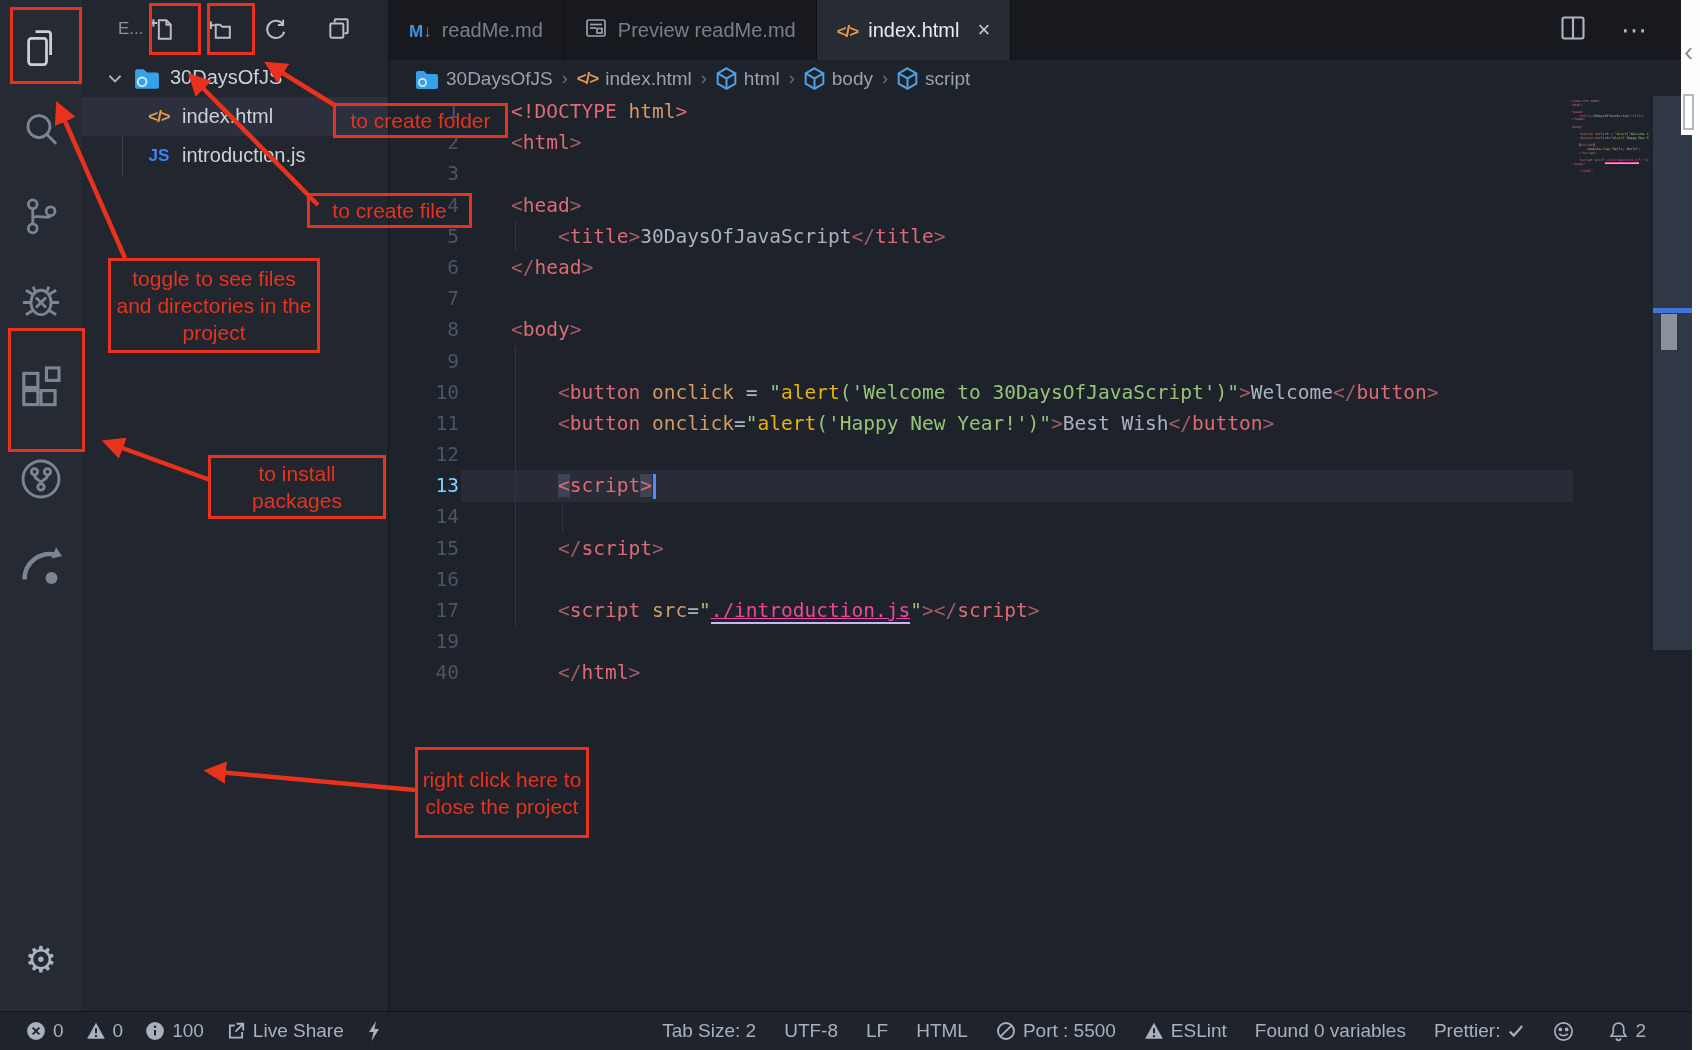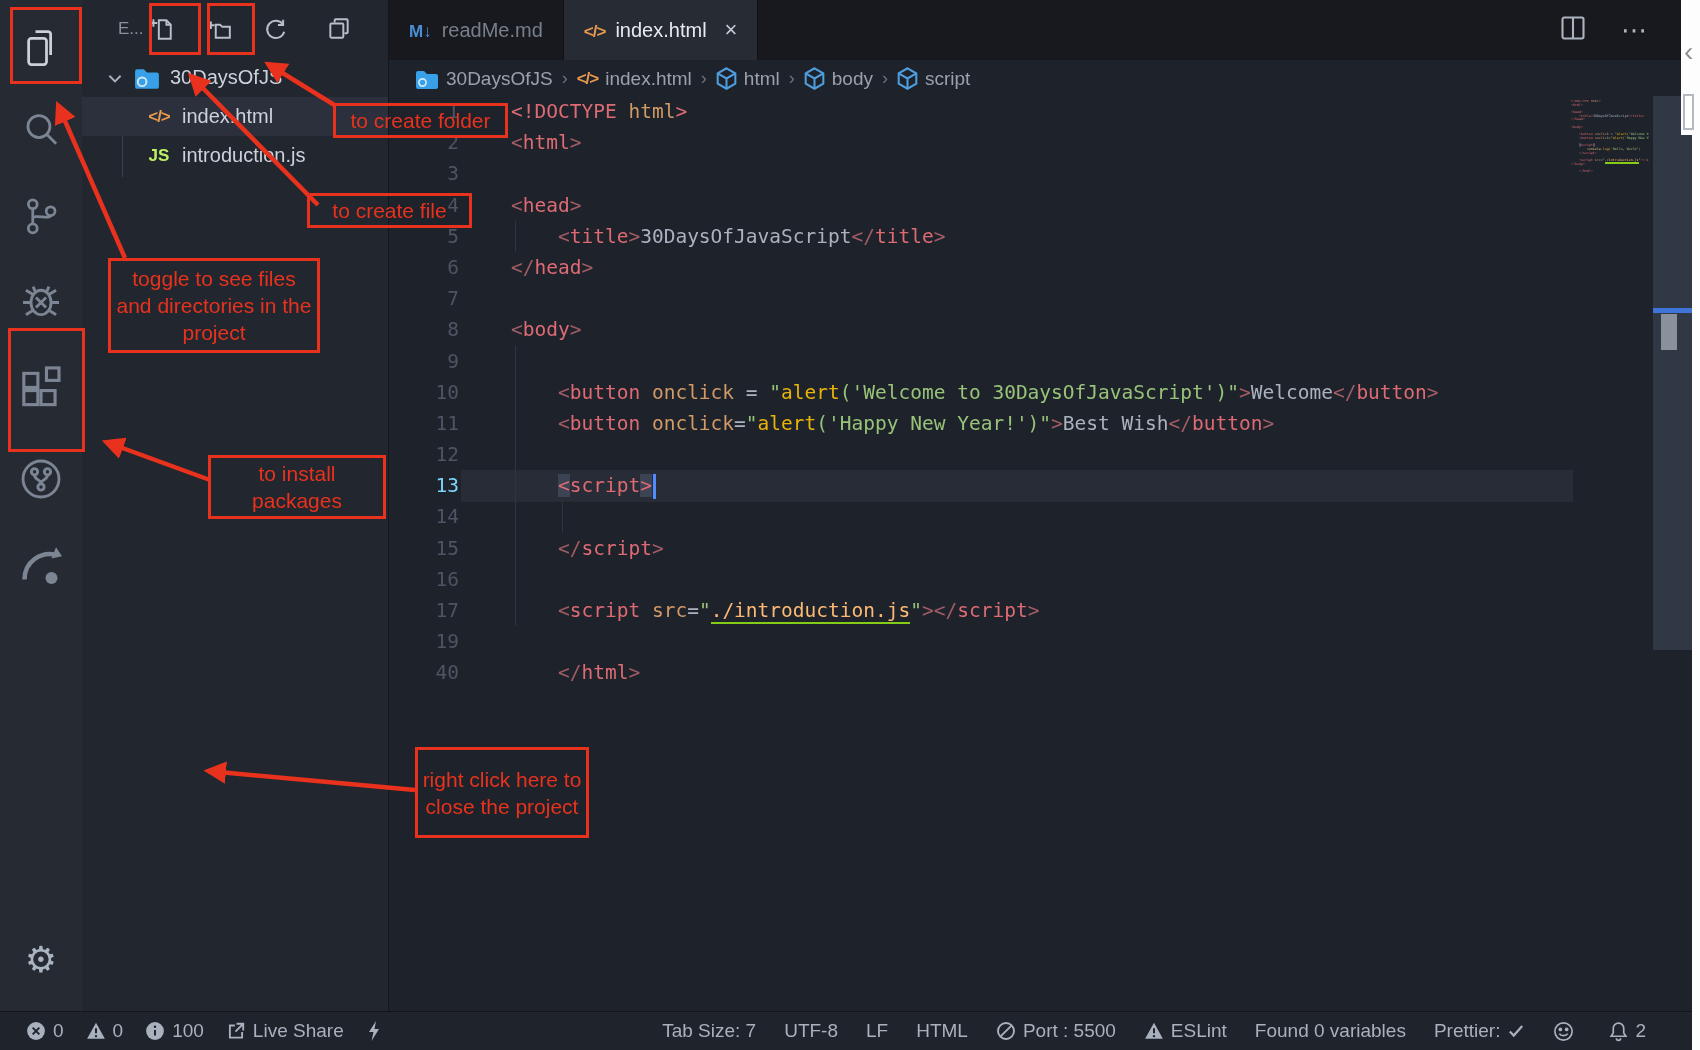--- a/index.html
+++ b/index.html
@@ -16,21 +16,21 @@
   .sb-header{position:absolute;top:0;left:0;width:100%;height:58px;}
   .sb-title{position:absolute;left:36px;top:19px;font-size:17px;color:#8a919e;}
   .sb-tool{position:absolute;top:16px;cursor:pointer;}
   .sb-tool svg{stroke:#b8bfca;fill:none;stroke-width:1.8;}
   .tree-row{position:absolute;left:0;width:100%;height:39px;display:flex;align-items:center;color:#ccd2db;font-size:20px;}
   .tree-row.sel{background:#2b303c;}
   .tree-indent{position:absolute;left:40px;top:97px;width:1px;height:80px;background:#3a404c;}
   .chev{margin-left:24px;margin-right:8px;display:flex;}
   .file-ico{width:30px;display:inline-flex;justify-content:center;margin-right:8px;font-weight:bold;}
   .ico-html{color:#e8994f;font-size:17px;font-weight:bold;letter-spacing:-1px;}
-  .ico-js{color:#bef264;font-size:17px;font-weight:bold;}
+  .ico-js{color:#3b82f6;font-size:17px;font-weight:bold;}
   
   .editor{position:absolute;left:388px;top:0;width:1306px;height:1011px;background:#1e222a;border-left:1px solid #15171d;}
   .tabbar{position:absolute;left:0;top:0;width:100%;height:60px;background:#17191f;display:flex;}
   .tab{height:60px;display:flex;align-items:center;padding:0 20px;gap:10px;font-size:20px;
        color:#787f8a;border-right:1px solid #0e1014;background:#17191f;cursor:pointer;}
   .tab.active{background:#262b34;color:#e8eaee;}
   .tab-close{margin-left:8px;font-size:22px;color:#c7cdd6;cursor:pointer;}
   .md-ico{color:#4a8fd6;font-weight:bold;font-size:17px;}
   .tab-actions{position:absolute;right:46px;top:0;height:60px;display:flex;align-items:center;gap:34px;}
   .tab-actions svg{stroke:#aeb4bf;fill:none;stroke-width:1.8;}
@@ -42,21 +42,21 @@
   
   .code-area{position:absolute;left:0;top:96px;width:1250px;}
   .code-line{height:31.2px;line-height:31.2px;white-space:pre;font-family:"DejaVu Sans Mono",monospace;font-size:19.5px;display:flex;}
   .ln{display:inline-block;width:70px;text-align:right;color:#4d5565;flex:none;}
   .ln.on{color:#7dd3fc;}
   .lcode{margin-left:52px;}
   .cur-line{position:absolute;left:72px;top:470.4px;width:1112px;height:31.2px;background:#272c37;}
   .iguide{position:absolute;width:1px;background:#2e3440;}
   .tk-t{color:#de6b74}.tk-p{color:#a25c65}.tk-a{color:#d19a66}.tk-o{color:#abb2bf}
   .tk-s{color:#98c379}.tk-f{color:#eab308}.tk-v{color:#e5c07b}.tk-w{color:#abb2bf}.tk-g{color:#d19a66}
-  .tk-u{color:#fdba74;border-bottom:2px solid #84cc16;}
+  .tk-u{color:#ec4899;border-bottom:2px solid #c4b5fd;text-decoration:underline;}
   .tk-bh{color:#de6b74;background:#3c4454;}
   .tk-cur{display:inline-block;width:3px;height:25px;background:#528bff;vertical-align:middle;margin-left:1px;}
   
   .minimap{position:absolute;left:1182px;top:100px;width:78px;overflow:hidden;cursor:pointer;}
   .mini-line{height:3.7px;line-height:3.7px;white-space:pre;font-family:"DejaVu Sans Mono",monospace;font-size:3.3px;}
   .scrollband{position:absolute;left:1264px;top:96px;width:42px;height:554px;background:#313845;cursor:pointer;}
   .sb-blueline{position:absolute;left:0;top:212px;width:100%;height:5px;background:#3f74d8;}
   .sb-thumb{position:absolute;left:8px;top:218px;width:16px;height:36px;background:#8b919b;cursor:grab;}
   
   .statusbar{position:absolute;left:0;top:1011px;width:1694px;height:39px;background:#1f232b;
@@ -199,20 +199,29 @@
           <span>introduction.js</span>
         </div>
       </div>
   </div>
 
   <div class="editor">
     <div class="tabbar" id="tabbar">
         <div class="tab">
           <span><span class="md-ico">M↓</span></span>
           <span>readMe.md</span>
+        </div>
+        <div class="tab">
+          <span><svg width="24" height="24" viewBox="0 0 24 24" fill="none" stroke="#9aa1ad" stroke-width="1.7">
+              <rect x="3" y="4" width="18" height="16" rx="1.5"></rect>
+              <line x1="6" y1="8.5" x2="18" y2="8.5"></line>
+              <line x1="6" y1="12" x2="12" y2="12"></line>
+              <rect x="13" y="12.5" width="5" height="4.5"></rect>
+            </svg></span>
+          <span>Preview readMe.md</span>
         </div>
         <div class="tab active">
           <span><span class="ico-html">&lt;/&gt;</span></span>
           <span>index.html</span>
           <span class="tab-close">×</span>
         </div>
       </div>
     <div class="tab-actions">
       <span>
         <svg width="28" height="28" viewBox="0 0 24 24">
@@ -370,21 +379,21 @@
           <span style="display:flex">
             <svg width="16" height="22" viewBox="0 0 16 22">
               <path d="M10,1 L3,12 H7.5 L5.5,21 L13,9 H8.5 Z" fill="#a9b1be"></path>
             </svg>
           </span>
           <span></span>
         </span>
       </div>
     <div class="sb-right" id="status-right">
         <span class="st-item">
-          <span>Tab Size: 7</span>
+          <span>Tab Size: 2</span>
         </span>
         <span class="st-item">
           <span>UTF-8</span>
         </span>
         <span class="st-item">
           <span>LF</span>
         </span>
         <span class="st-item">
           <span>HTML</span>
         </span>

